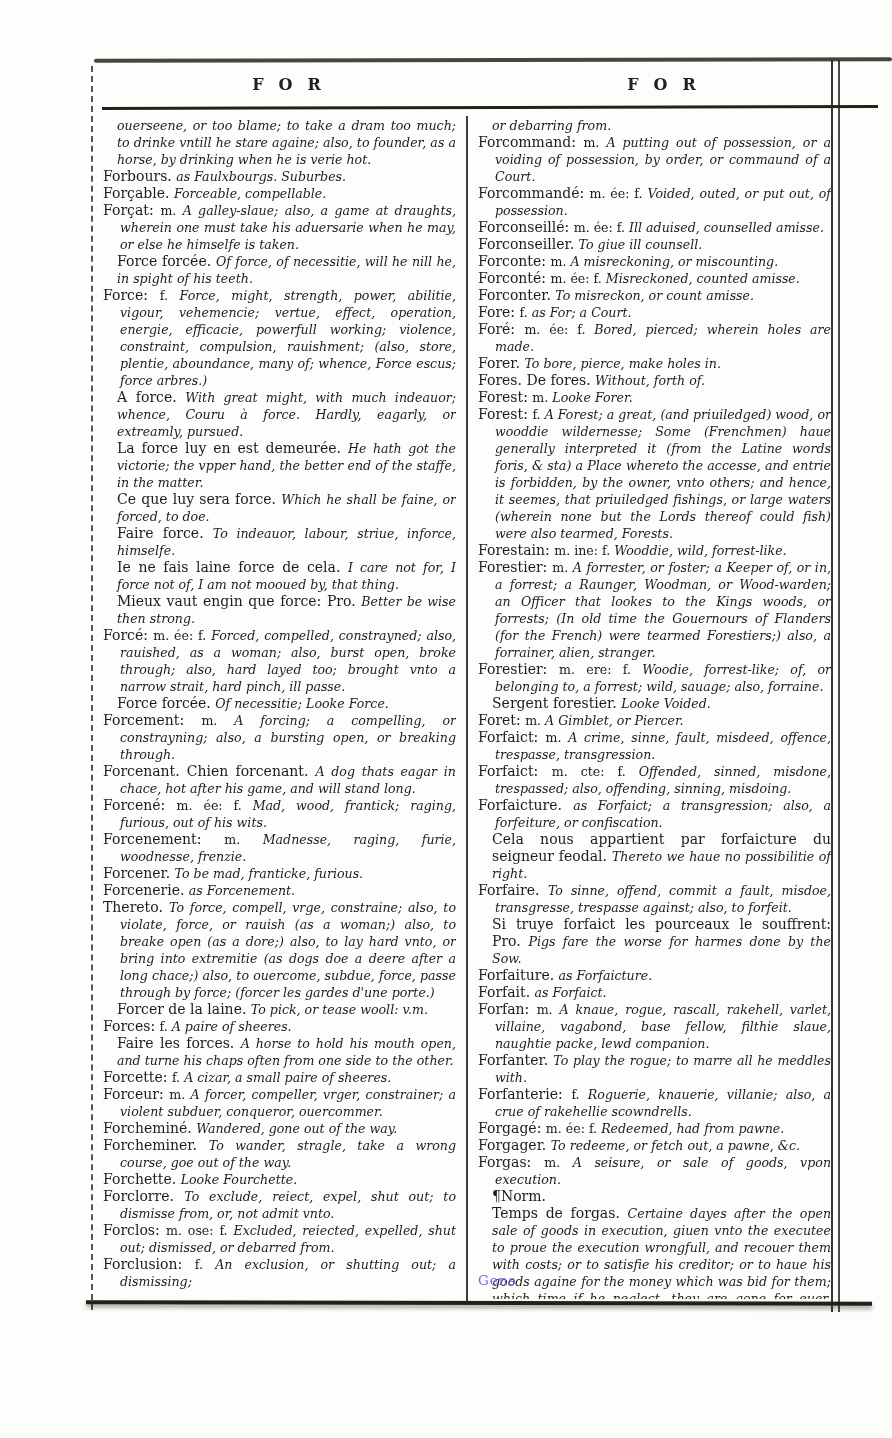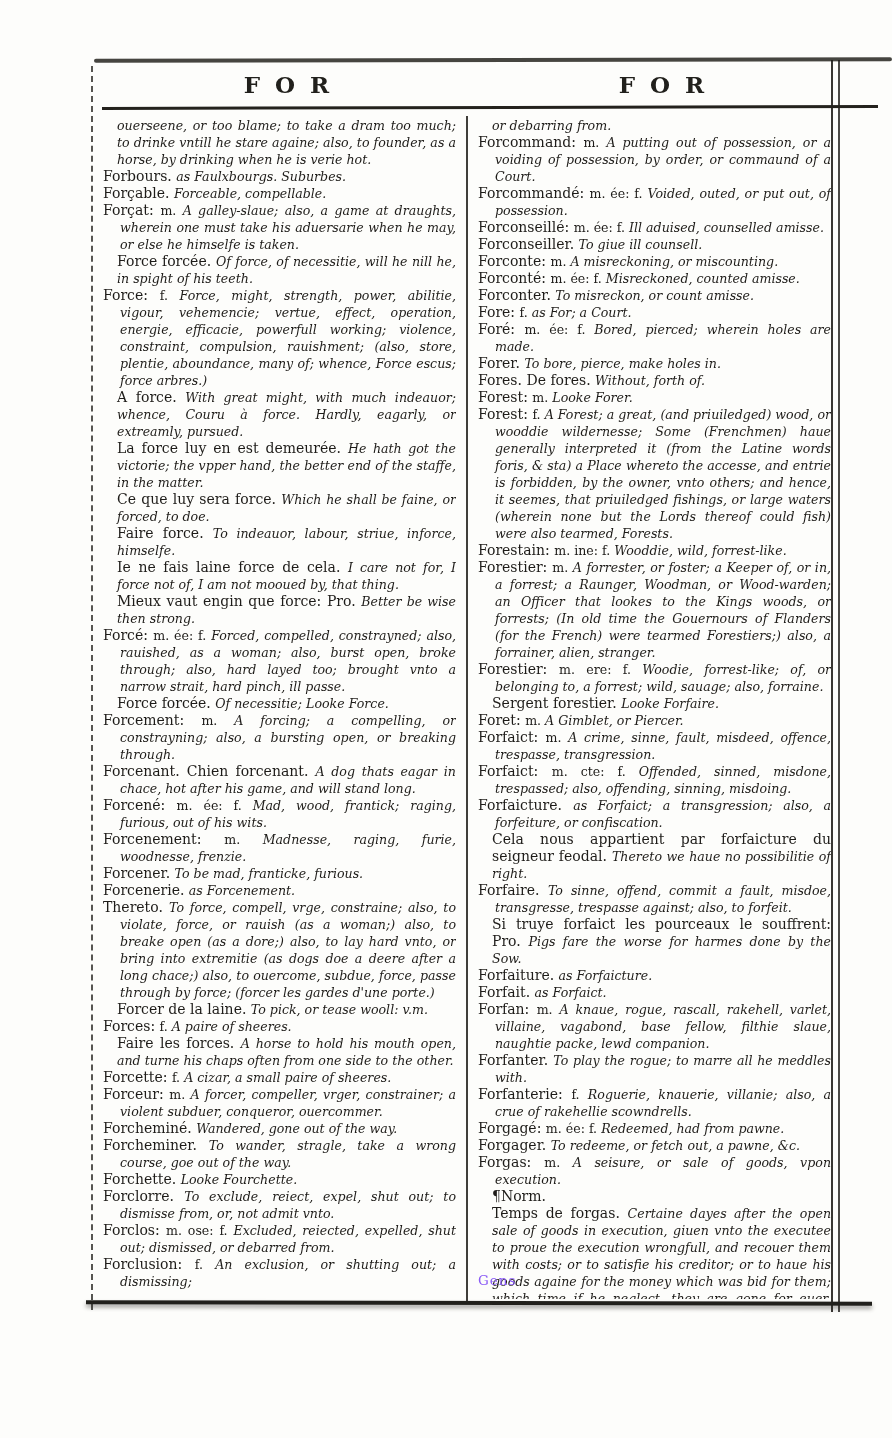--- a/index.html
+++ b/index.html
@@ -21,21 +21,21 @@
   .header-rule{position:absolute;left:102px;top:106px;width:776px;height:3px;
     background:#24221d;transform:rotate(-0.15deg);}
   .col-divider{position:absolute;left:466px;top:116px;height:1188px;width:2px;
     background:rgba(30,28,24,.85);}
   .bottom-rule{position:absolute;left:86px;top:1301px;width:786px;height:4px;
     background:#21201c;transform:rotate(0.12deg);
     box-shadow:0 3px 4px rgba(40,38,34,.45);}
 
   
   .header-title{position:absolute;top:68px;height:34px;line-height:34px;
-    font-size:23px;font-weight:bold;letter-spacing:15px;text-align:center;
+    font-size:16px;font-weight:bold;letter-spacing:15px;text-align:center;
     padding-left:15px;color:#21201c;}
   .header-title.left{left:103px;width:352px;}
   .header-title.right{left:478px;width:352px;}
 
   
   .col{position:absolute;top:117px;height:1182px;overflow:hidden;
     font-size:12.6px;line-height:17px;text-align:justify;}
   .col.left{left:103px;width:353px;}
   .col.right{left:478px;width:353px;}
 
@@ -110,21 +110,21 @@
       <div class="entry main"><span class="head">Forconter. </span><span class="def">To misreckon, or count amisse.</span></div>
       <div class="entry main"><span class="head">Fore: </span><span class="gram">f. </span><span class="def">as For; a Court.</span></div>
       <div class="entry main"><span class="head">Foré: </span><span class="gram">m. ée: f. </span><span class="def">Bored, pierced; wherein holes are made.</span></div>
       <div class="entry main"><span class="head">Forer. </span><span class="def">To bore, pierce, make holes in.</span></div>
       <div class="entry main"><span class="head">Fores. De fores. </span><span class="def">Without, forth of.</span></div>
       <div class="entry main"><span class="head">Forest: </span><span class="gram">m. </span><span class="def">Looke Forer.</span></div>
       <div class="entry main"><span class="head">Forest: </span><span class="gram">f. </span><span class="def">A Forest; a great, (and priuiledged) wood, or wooddie wildernesse; Some (Frenchmen) haue generally interpreted it (from the Latine words foris, &amp; sta) a Place whereto the accesse, and entrie is forbidden, by the owner, vnto others; and hence, it seemes, that priuiledged fishings, or large waters (wherein none but the Lords thereof could fish) were also tearmed, Forests.</span></div>
       <div class="entry main"><span class="head">Forestain: </span><span class="gram">m. ine: f. </span><span class="def">Wooddie, wild, forrest-like.</span></div>
       <div class="entry main"><span class="head">Forestier: </span><span class="gram">m. </span><span class="def">A forrester, or foster; a Keeper of, or in, a forrest; a Raunger, Woodman, or Wood-warden; an Officer that lookes to the Kings woods, or forrests; (In old time the Gouernours of Flanders (for the French) were tearmed Forestiers;) also, a forrainer, alien, stranger.</span></div>
       <div class="entry main"><span class="head">Forestier: </span><span class="gram">m. ere: f. </span><span class="def">Woodie, forrest-like; of, or belonging to, a forrest; wild, sauage; also, forraine.</span></div>
-      <div class="entry sub"><span class="head">Sergent forestier. </span><span class="def">Looke Forfaire.</span></div>
+      <div class="entry sub"><span class="head">Sergent forestier. </span><span class="def">Looke Voided.</span></div>
       <div class="entry main"><span class="head">Foret: </span><span class="gram">m. </span><span class="def">A Gimblet, or Piercer.</span></div>
       <div class="entry main"><span class="head">Forfaict: </span><span class="gram">m. </span><span class="def">A crime, sinne, fault, misdeed, offence, trespasse, transgression.</span></div>
       <div class="entry main"><span class="head">Forfaict: </span><span class="gram">m. cte: f. </span><span class="def">Offended, sinned, misdone, trespassed; also, offending, sinning, misdoing.</span></div>
       <div class="entry main"><span class="head">Forfaicture. </span><span class="def">as Forfaict; a transgression; also, a forfeiture, or confiscation.</span></div>
       <div class="entry sub"><span class="head">Cela nous appartient par forfaicture du seigneur feodal. </span><span class="def">Thereto we haue no possibilitie of right.</span></div>
       <div class="entry main"><span class="head">Forfaire. </span><span class="def">To sinne, offend, commit a fault, misdoe, transgresse, trespasse against; also, to forfeit.</span></div>
       <div class="entry sub"><span class="head">Si truye forfaict les pourceaux le souffrent: Pro. </span><span class="def">Pigs fare the worse for harmes done by the Sow.</span></div>
       <div class="entry main"><span class="head">Forfaiture. </span><span class="def">as Forfaicture.</span></div>
       <div class="entry main"><span class="head">Forfait. </span><span class="def">as Forfaict.</span></div>
       <div class="entry main"><span class="head">Forfan: </span><span class="gram">m. </span><span class="def">A knaue, rogue, rascall, rakehell, varlet, villaine, vagabond, base fellow, filthie slaue, naughtie packe, lewd companion.</span></div>

